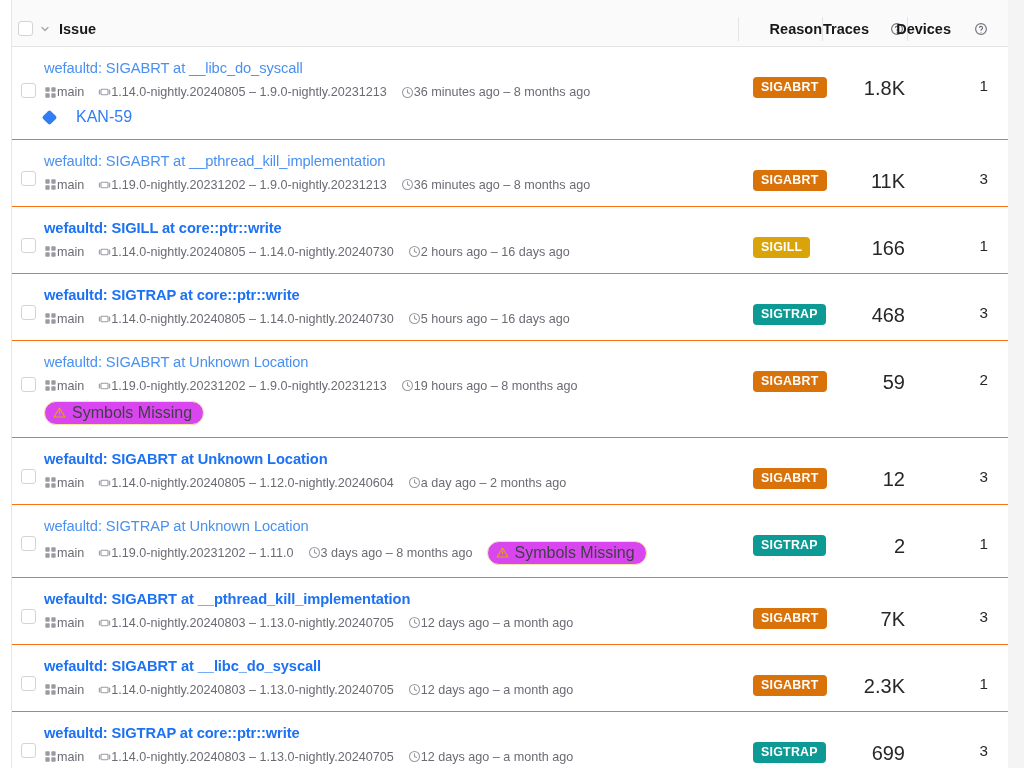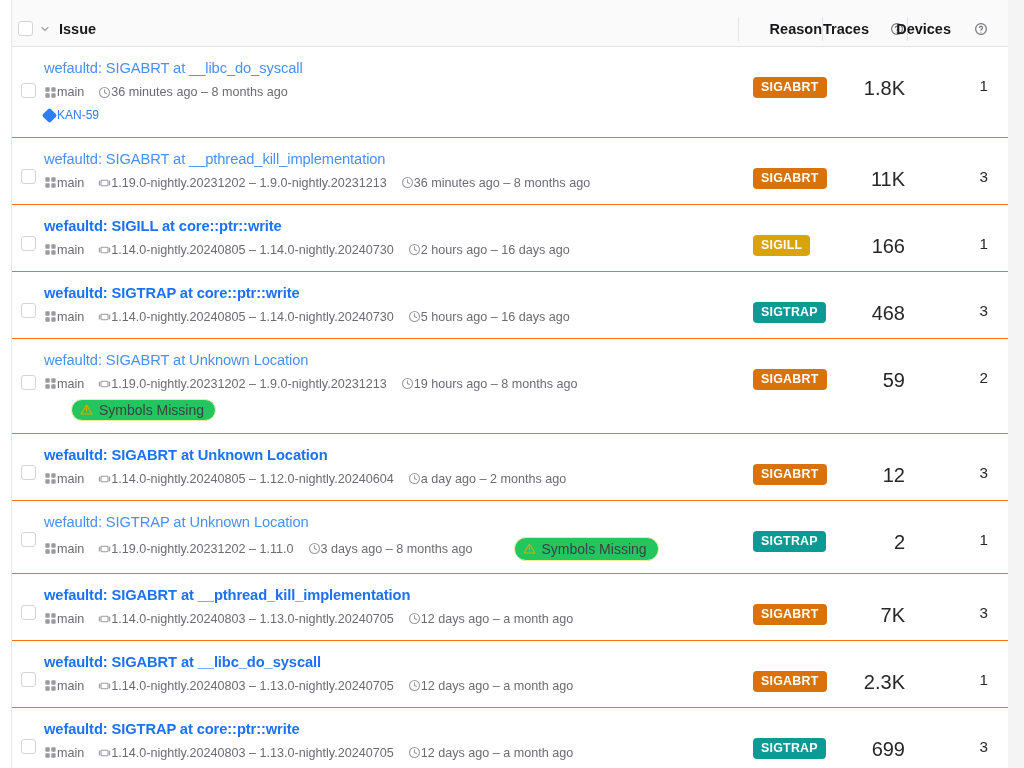--- a/index.html
+++ b/index.html
@@ -97,34 +97,33 @@
   }
   .meta-item { display: inline-flex; align-items: center; white-space: nowrap; }
   .meta-icon {
     width: 13px; height: 13px; flex: none; color: #9a9aa2;
     display: inline-flex; align-items: center; justify-content: center;
   }
 
   .tagrow { margin-top: 6px; display: flex; align-items: center; gap: 10px; }
 
   .jira-link {
-    display: inline-flex; align-items: center; gap: 2px;
-    font-size: 12px; color: #2f7ef5; margin-top: 7px; white-space: nowrap;
+    display: inline-flex; align-items: center; gap: 21px;
+    font-size: 16px; color: #2f7ef5; margin-top: 7px; white-space: nowrap;
   }
   .diamond {
     width: 11px; height: 11px; background: #2f7ef5;
     transform: rotate(45deg); border-radius: 2px; flex: none;
   }
 
   .sym-badge {
     display: inline-flex; align-items: center; gap: 6px;
-    background: #22c55e; border: 1px solid #f5e7a8; border-radius: 12px;
-    padding: 2px 11px 2px 8px; font-size: 14px; color: #3f3f46;
+    background: #d946ef; border: 1px solid #f5e7a8; border-radius: 12px;
+    padding: 2px 11px 2px 8px; font-size: 16px; color: #3f3f46;
     white-space: nowrap;
-    margin-left: 27px;
   }
   .warn-tri { width: 13px; height: 13px; flex: none; color: #e0a800;
     display:inline-flex; align-items:center; justify-content:center; }
 
   
   .cell-reason { width: 83px; flex: none; display: flex; justify-content: flex-start;
                  align-items: flex-start; padding-top: 18px; padding-left: 12px; }
   .badge {
     display: inline-block; border-radius: 4px; color: #fff;
     font-size: 12.4px; font-weight: 700; letter-spacing: 0.25px;
@@ -201,20 +200,29 @@
                     <rect x="2.5" y="2.5" width="8" height="8" rx="1.4"></rect>
                     <rect x="13.5" y="2.5" width="8" height="8" rx="1.4"></rect>
                     <rect x="2.5" y="13.5" width="8" height="8" rx="1.4"></rect>
                     <rect x="13.5" y="13.5" width="8" height="8" rx="1.4"></rect>
                   </svg>
                 </span>
                 <span>main</span>
               </span>
               <span class="meta-item">
                 <span class="meta-icon">
+                  <svg width="14" height="14" viewBox="0 0 24 24" fill="none" stroke="currentColor" stroke-width="2">
+                    <rect x="5.5" y="7" width="13" height="10" rx="1.6"></rect>
+                    <path d="M2.5 8.5v7M21.5 8.5v7" stroke-linecap="round"></path>
+                  </svg>
+                </span>
+                <span>1.14.0-nightly.20240805 – 1.9.0-nightly.20231213</span>
+              </span>
+              <span class="meta-item">
+                <span class="meta-icon">
                   <svg width="13" height="13" viewBox="0 0 24 24" fill="none" stroke="currentColor" stroke-width="2">
                     <circle cx="12" cy="12" r="9.2"></circle>
                     <polyline points="12 6.8 12 12 15.6 14" stroke-linecap="round" stroke-linejoin="round"></polyline>
                   </svg>
                 </span>
                 <span>36 minutes ago – 8 months ago</span>
               </span>
             </div><a class="jira-link">
               <span class="diamond"></span>
               <span>KAN-59</span>

